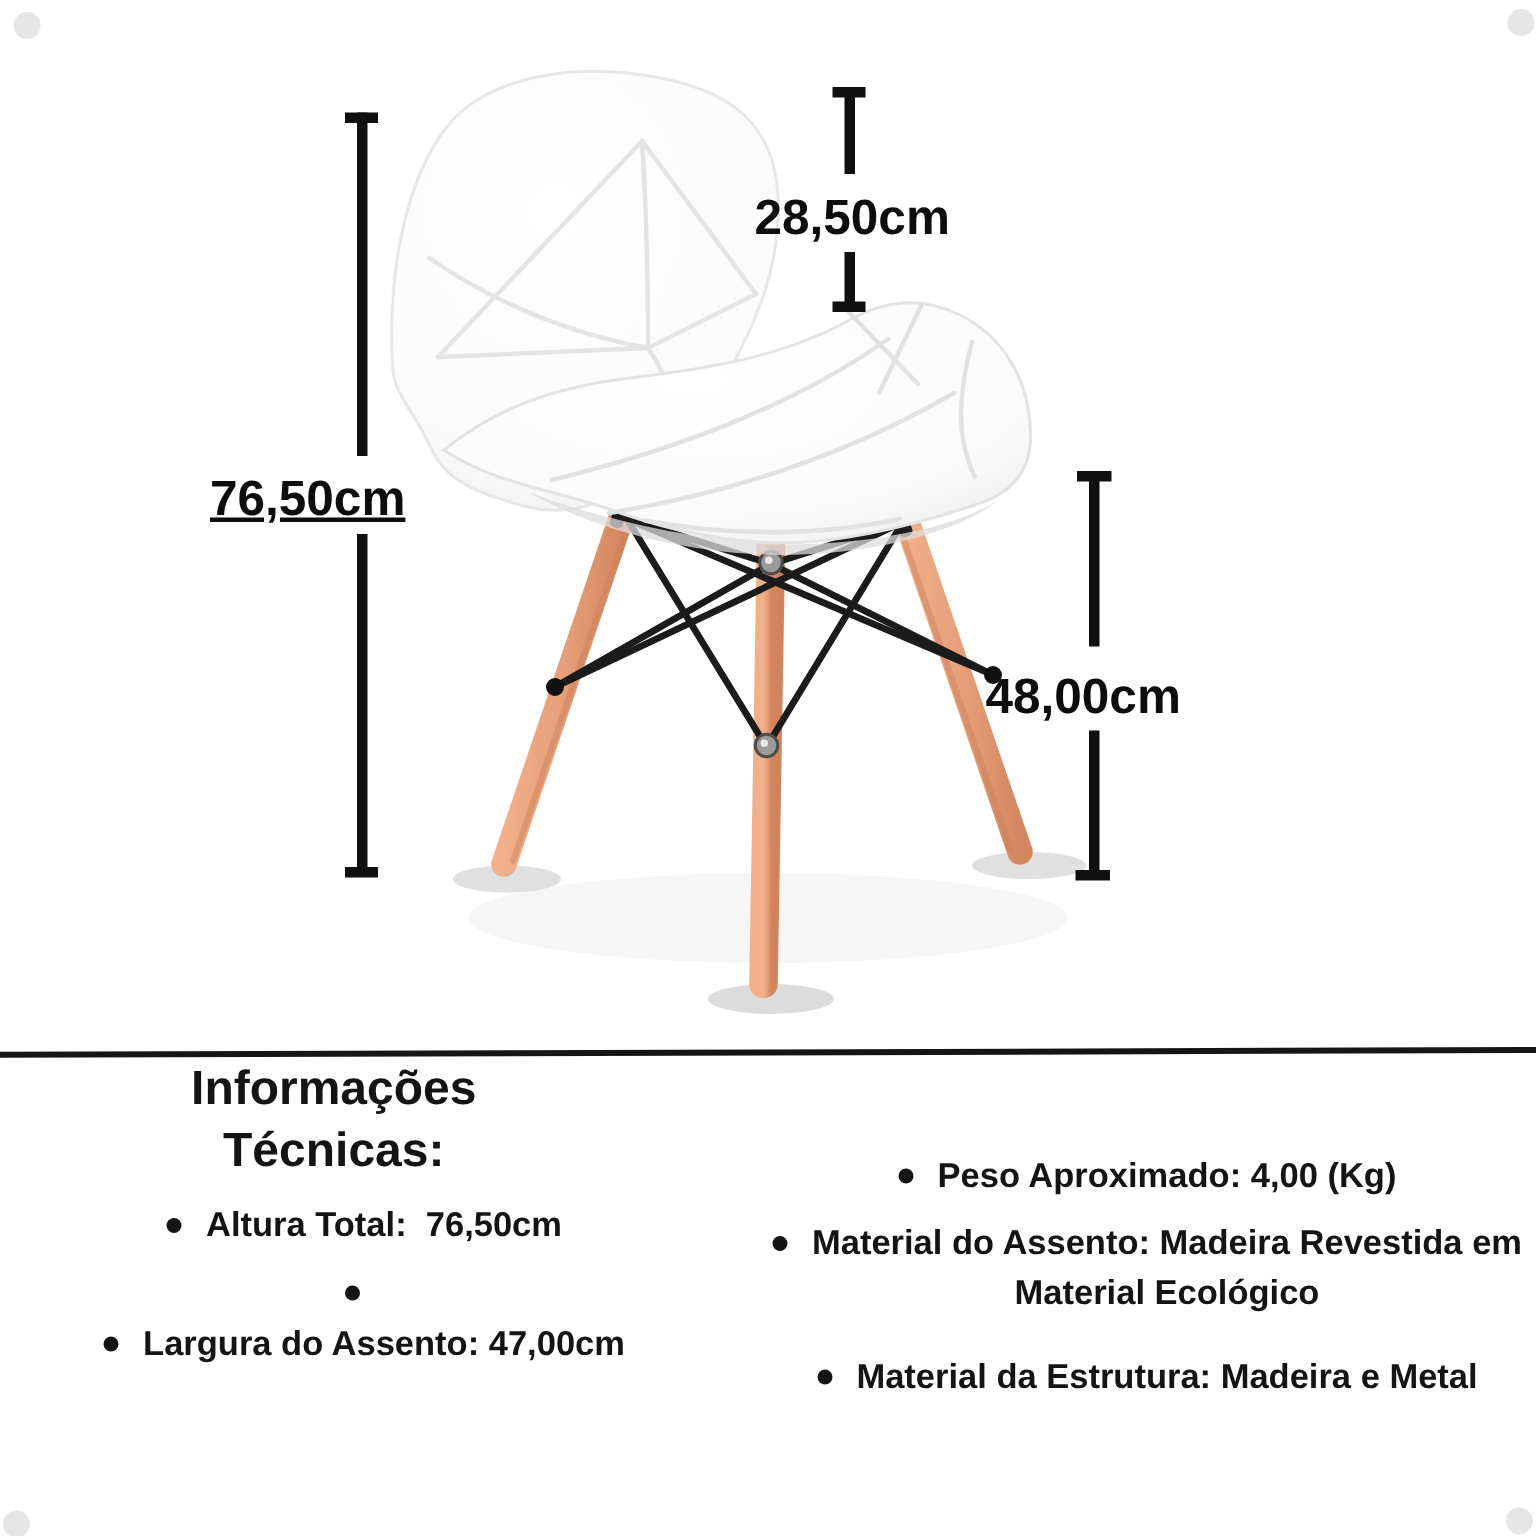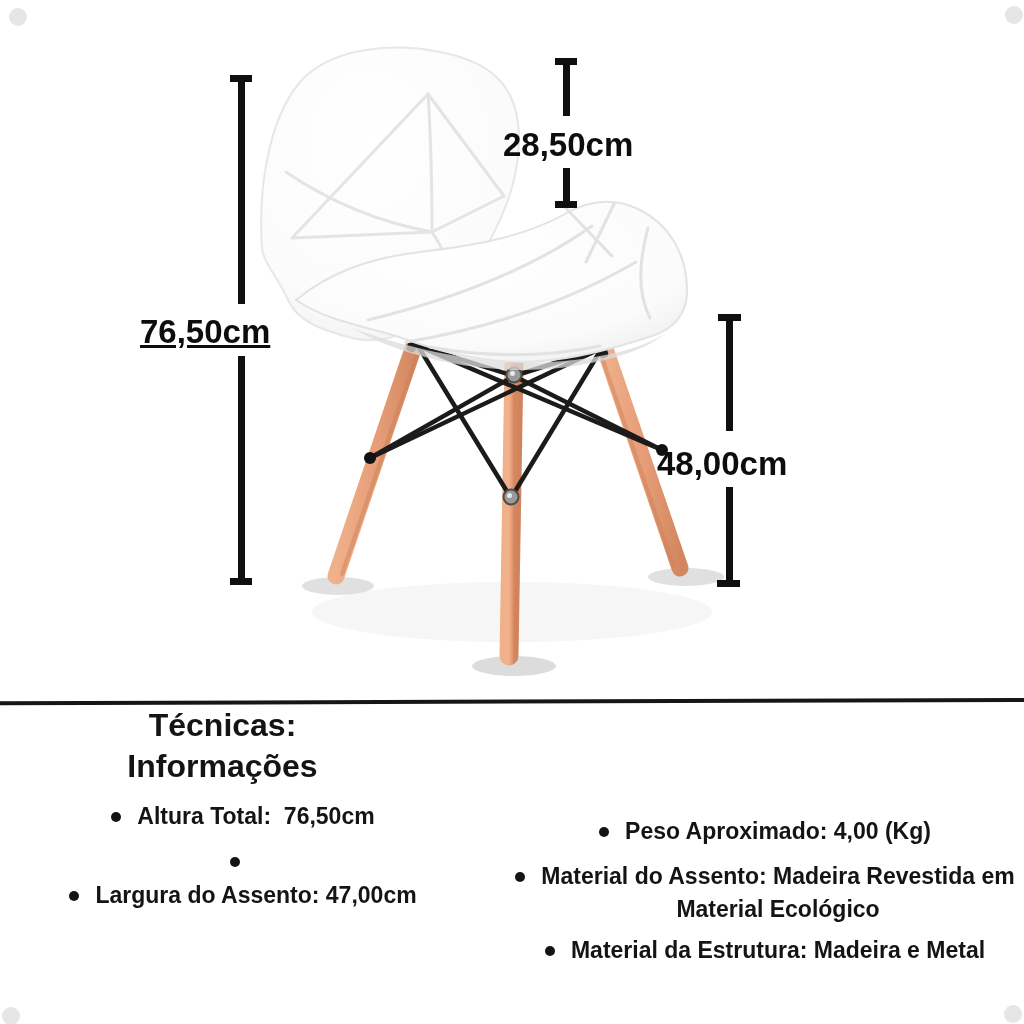--- a/index.html
+++ b/index.html
@@ -23,26 +23,26 @@
     position:absolute;left:-1px;top:698px;width:1026px;height:4px;background:#161616;
     transform:rotate(-0.18deg);transform-origin:right center;
   }
   
   .info-heading{
     position:absolute;left:0;top:705px;width:445px;text-align:center;
     font-size:32px;font-weight:700;line-height:41px;color:#141414;
   }
   .spec-col{position:absolute;display:flex;flex-direction:column;}
   .spec-col.left{left:8px;top:800px;width:470px;}
-  .spec-col.right{left:515px;top:815px;width:500px;}
+  .spec-col.right{left:515px;top:767px;width:500px;}
   .spec-item{
     display:flex;justify-content:center;align-items:flex-start;
     margin:0 0 12px 0;
   }
-  .spec-item.tight{margin-bottom:8px;}
+  .spec-item.tight{margin-bottom:23px;}
   .bullet-dot{
     flex:0 0 auto;width:10px;height:10px;border-radius:50%;
     background:#141414;margin:12px 16px 0 0;
   }
   .spec-text{
     font-size:23px;font-weight:700;line-height:33px;color:#141414;
     text-align:center;white-space:pre-wrap;
   }
   
   .wm-dot{position:absolute;width:18px;height:18px;border-radius:50%;background:#dcdcdc;opacity:.7;}
@@ -172,22 +172,22 @@
   <div class="dim-seg" style="left:718px;top:314px;width:23px;height:7px;"></div>
   <div class="dim-seg" style="left:726px;top:314px;width:7px;height:117px;"></div>
   <div class="dim-label" style="left:657px;top:445px;">48,00cm</div>
   <div class="dim-seg" style="left:726px;top:487px;width:7px;height:99px;"></div>
   <div class="dim-seg" style="left:717px;top:580px;width:23px;height:7px;"></div>
 </div>
 
 <div class="divider"></div>
 
 <div class="info-heading">
+  <div>Informações</div>
   <div>Técnicas:</div>
-  <div>Informações</div>
 </div>
 
 <div class="spec-col left">
   <div class="spec-item">
     <span class="bullet-dot"></span>
     <span class="spec-text">Altura Total:  76,50cm</span>
   </div>
   <div class="spec-item">
     <span class="bullet-dot"></span>
   </div>

